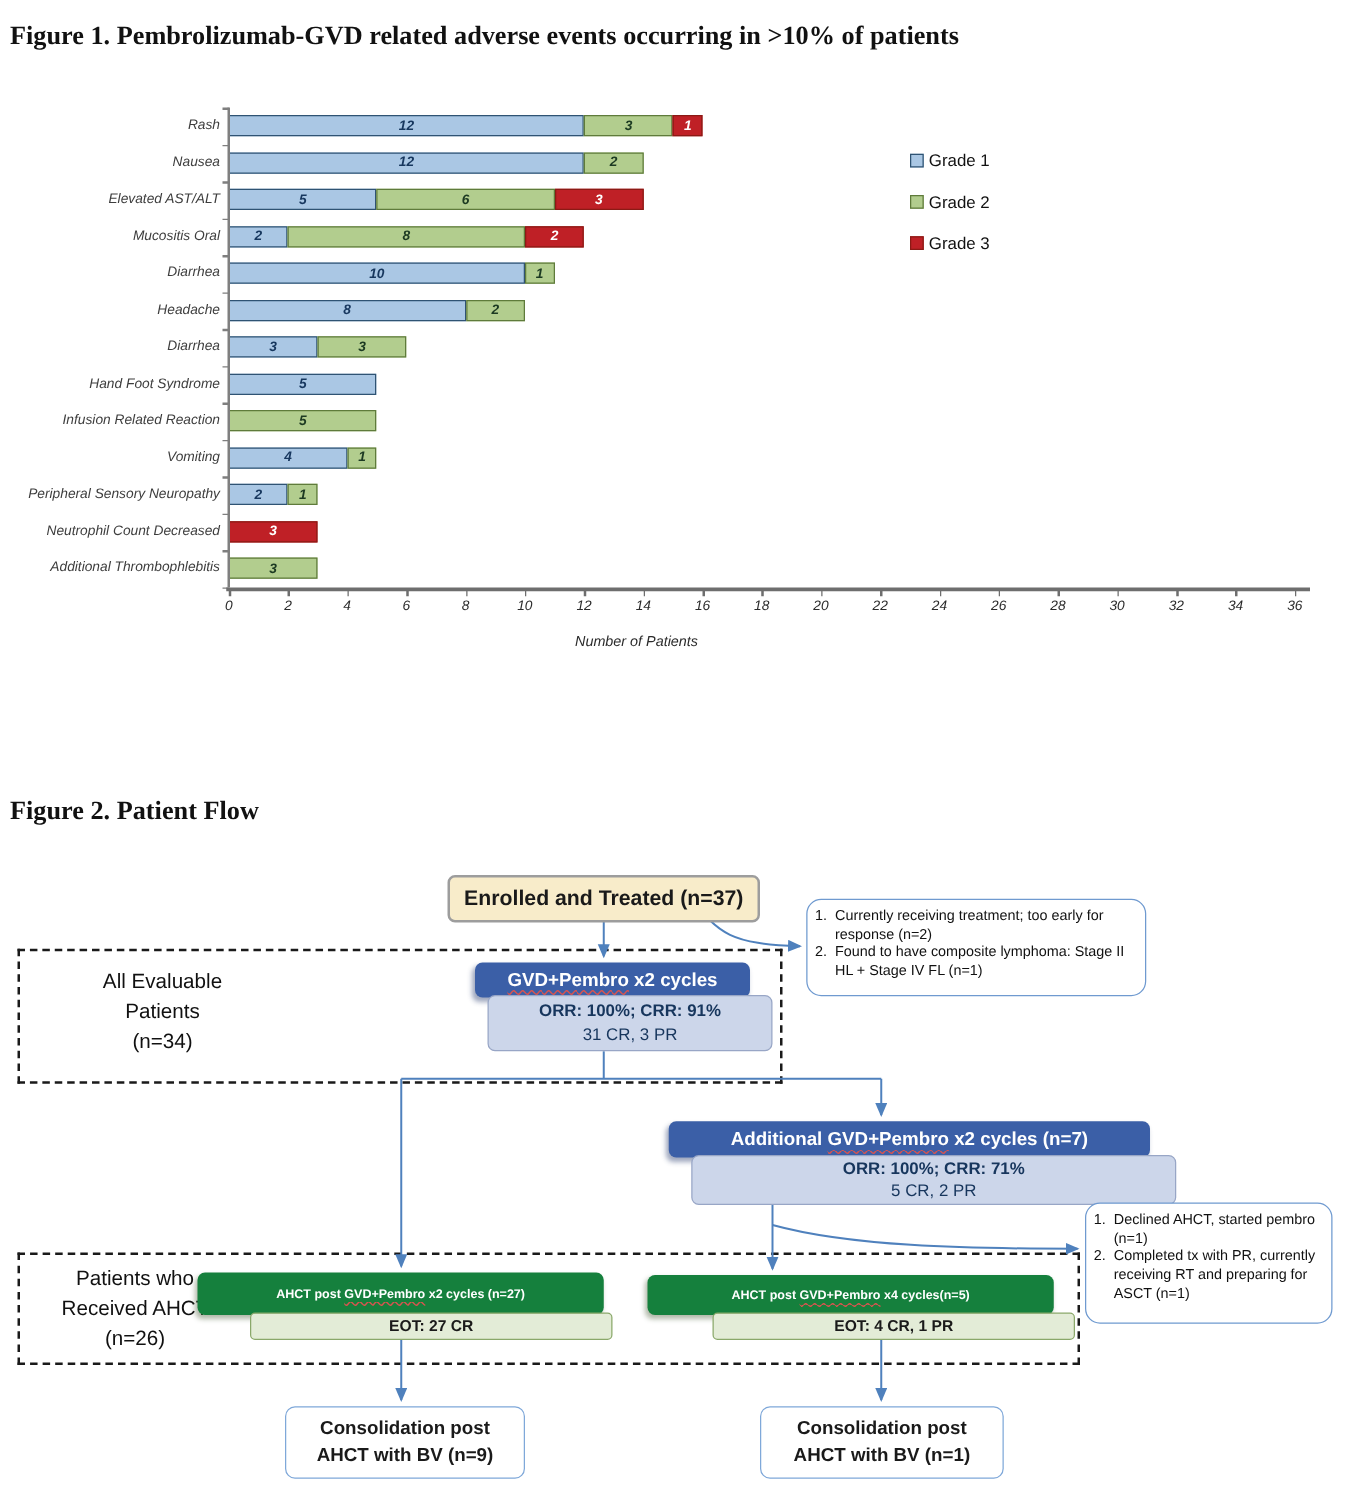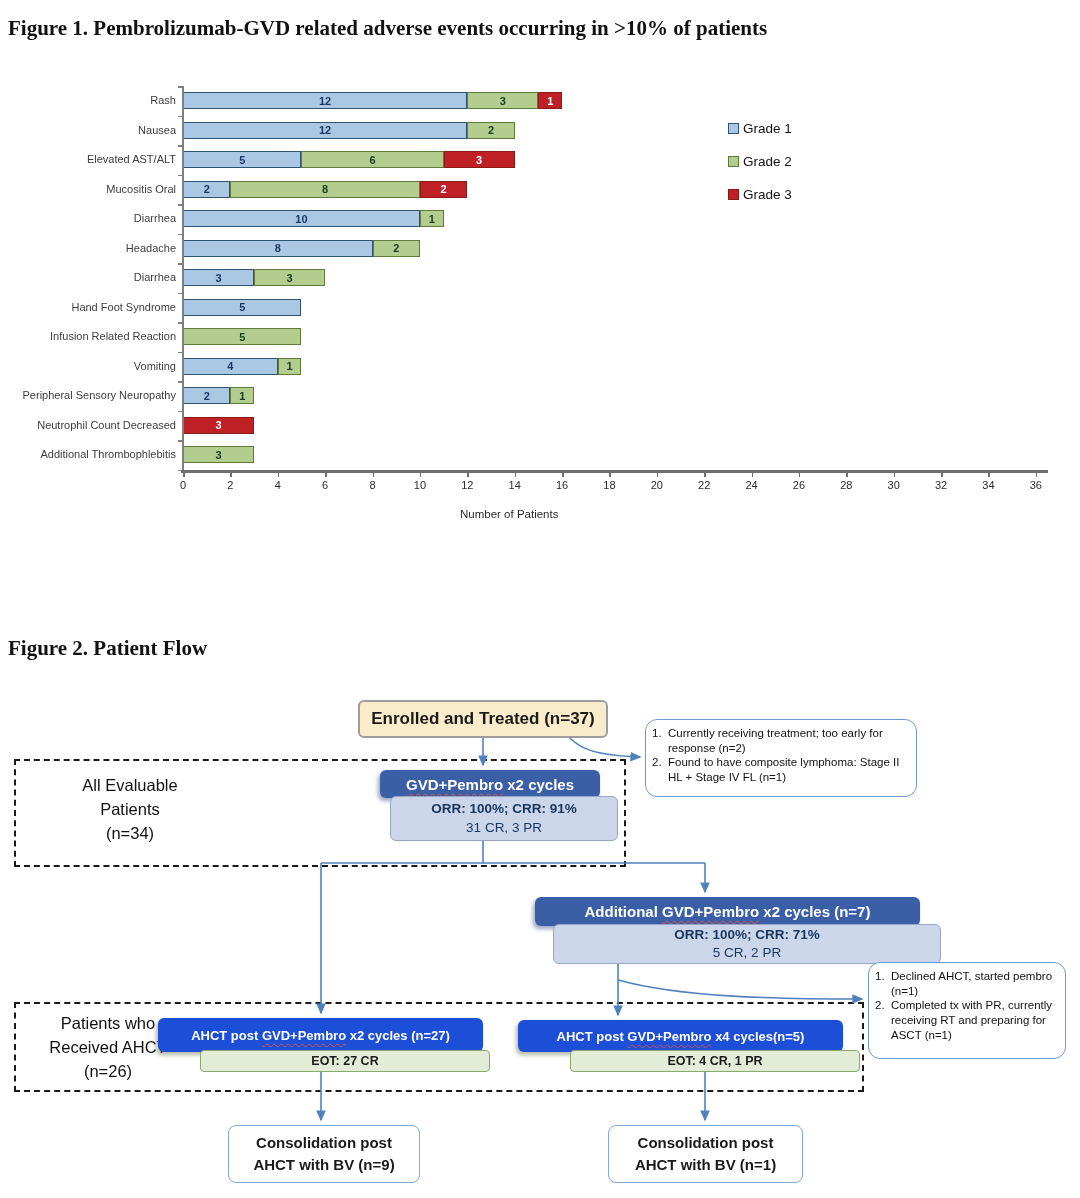--- a/index.html
+++ b/index.html
@@ -1,21 +1,21 @@
 <!DOCTYPE html>
 <html><head>
 <meta charset="utf-8">
 <style>
   html,body{margin:0;padding:0;background:#fff;}
   #page{position:relative;width:1080px;height:1198px;background:#ffffff;overflow:hidden;
         font-family:"Liberation Sans",sans-serif;padding-left:11px;}
   .fig-title{position:absolute;left:8px;font-family:"Liberation Serif",serif;
              font-weight:bold;font-size:21px;color:#111;}
   
-  #chart-region{position:absolute;left:0;top:84px;width:935px;height:460px;}
+  #chart-region{position:absolute;left:0;top:84px;width:935px;height:460px;font-style:italic;}
   .cat-label{position:absolute;width:176px;text-align:right;font-size:11px;color:#3d3d3d;
              line-height:17px;}
   .bar-seg{position:absolute;height:17px;box-sizing:border-box;border:1px solid #444;
            display:flex;align-items:center;justify-content:center;
            font-size:11px;font-weight:bold;}
   .yaxis{position:absolute;background:#7f7f7f;}
   .ytick{position:absolute;background:#7f7f7f;}
   .xaxis{position:absolute;background:#6e6e6e;}
   .xtick{position:absolute;background:#6e6e6e;}
   .xtick-label{position:absolute;width:30px;text-align:center;font-size:11px;color:#2b2b2b;}
@@ -27,21 +27,21 @@
   
   .flow-box{position:absolute;box-sizing:border-box;display:flex;flex-direction:column;
             align-items:center;justify-content:center;text-align:center;}
   #enrolled-box{background:#f8ecca;border:2px solid #9d9d9d;border-radius:6px;
                 font-size:17px;font-weight:bold;color:#1a1a1a;}
   .darkblue-box{background:#3b5fa7;border-radius:6px;color:#fff;font-weight:bold;font-size:15px;
                 box-shadow:-2px 3px 4px rgba(40,60,110,.45);z-index:2;}
   .lightblue-box{background:#ccd6ea;border:1.5px solid #98a6c6;border-radius:6px;z-index:3;
                  color:#17365d;font-size:13.5px;line-height:1.35;}
   .lightblue-box .l1{font-weight:bold;}
-  .darkgreen-box{background:#1d4ed8;border-radius:6px;color:#fff;font-weight:bold;font-size:13px;
+  .darkgreen-box{background:#15803d;border-radius:6px;color:#fff;font-weight:bold;font-size:10px;
                  box-shadow:-2px 3px 4px rgba(60,80,40,.4);z-index:2;}
   .lightgreen-box{background:#e3ecd7;border:1.5px solid #8aa86a;border-radius:4px;z-index:3;
                   color:#1a1a1a;font-size:12.5px;font-weight:bold;}
   .note-box{position:absolute;box-sizing:border-box;background:#fff;border:1.5px solid #6f9ad0;
             border-radius:12px;padding:6px 8px 4px 6px;font-size:11.5px;color:#111;z-index:4;}
   .note-item{display:flex;line-height:1.28;}
   .note-num{width:16px;flex:none;}
   .note-text{flex:1;}
   .dashed-box{position:absolute;box-sizing:border-box;border:2.5px dashed #1a1a1a;}
   .dash-label{position:absolute;text-align:center;font-size:16.5px;color:#111;line-height:1.45;}

